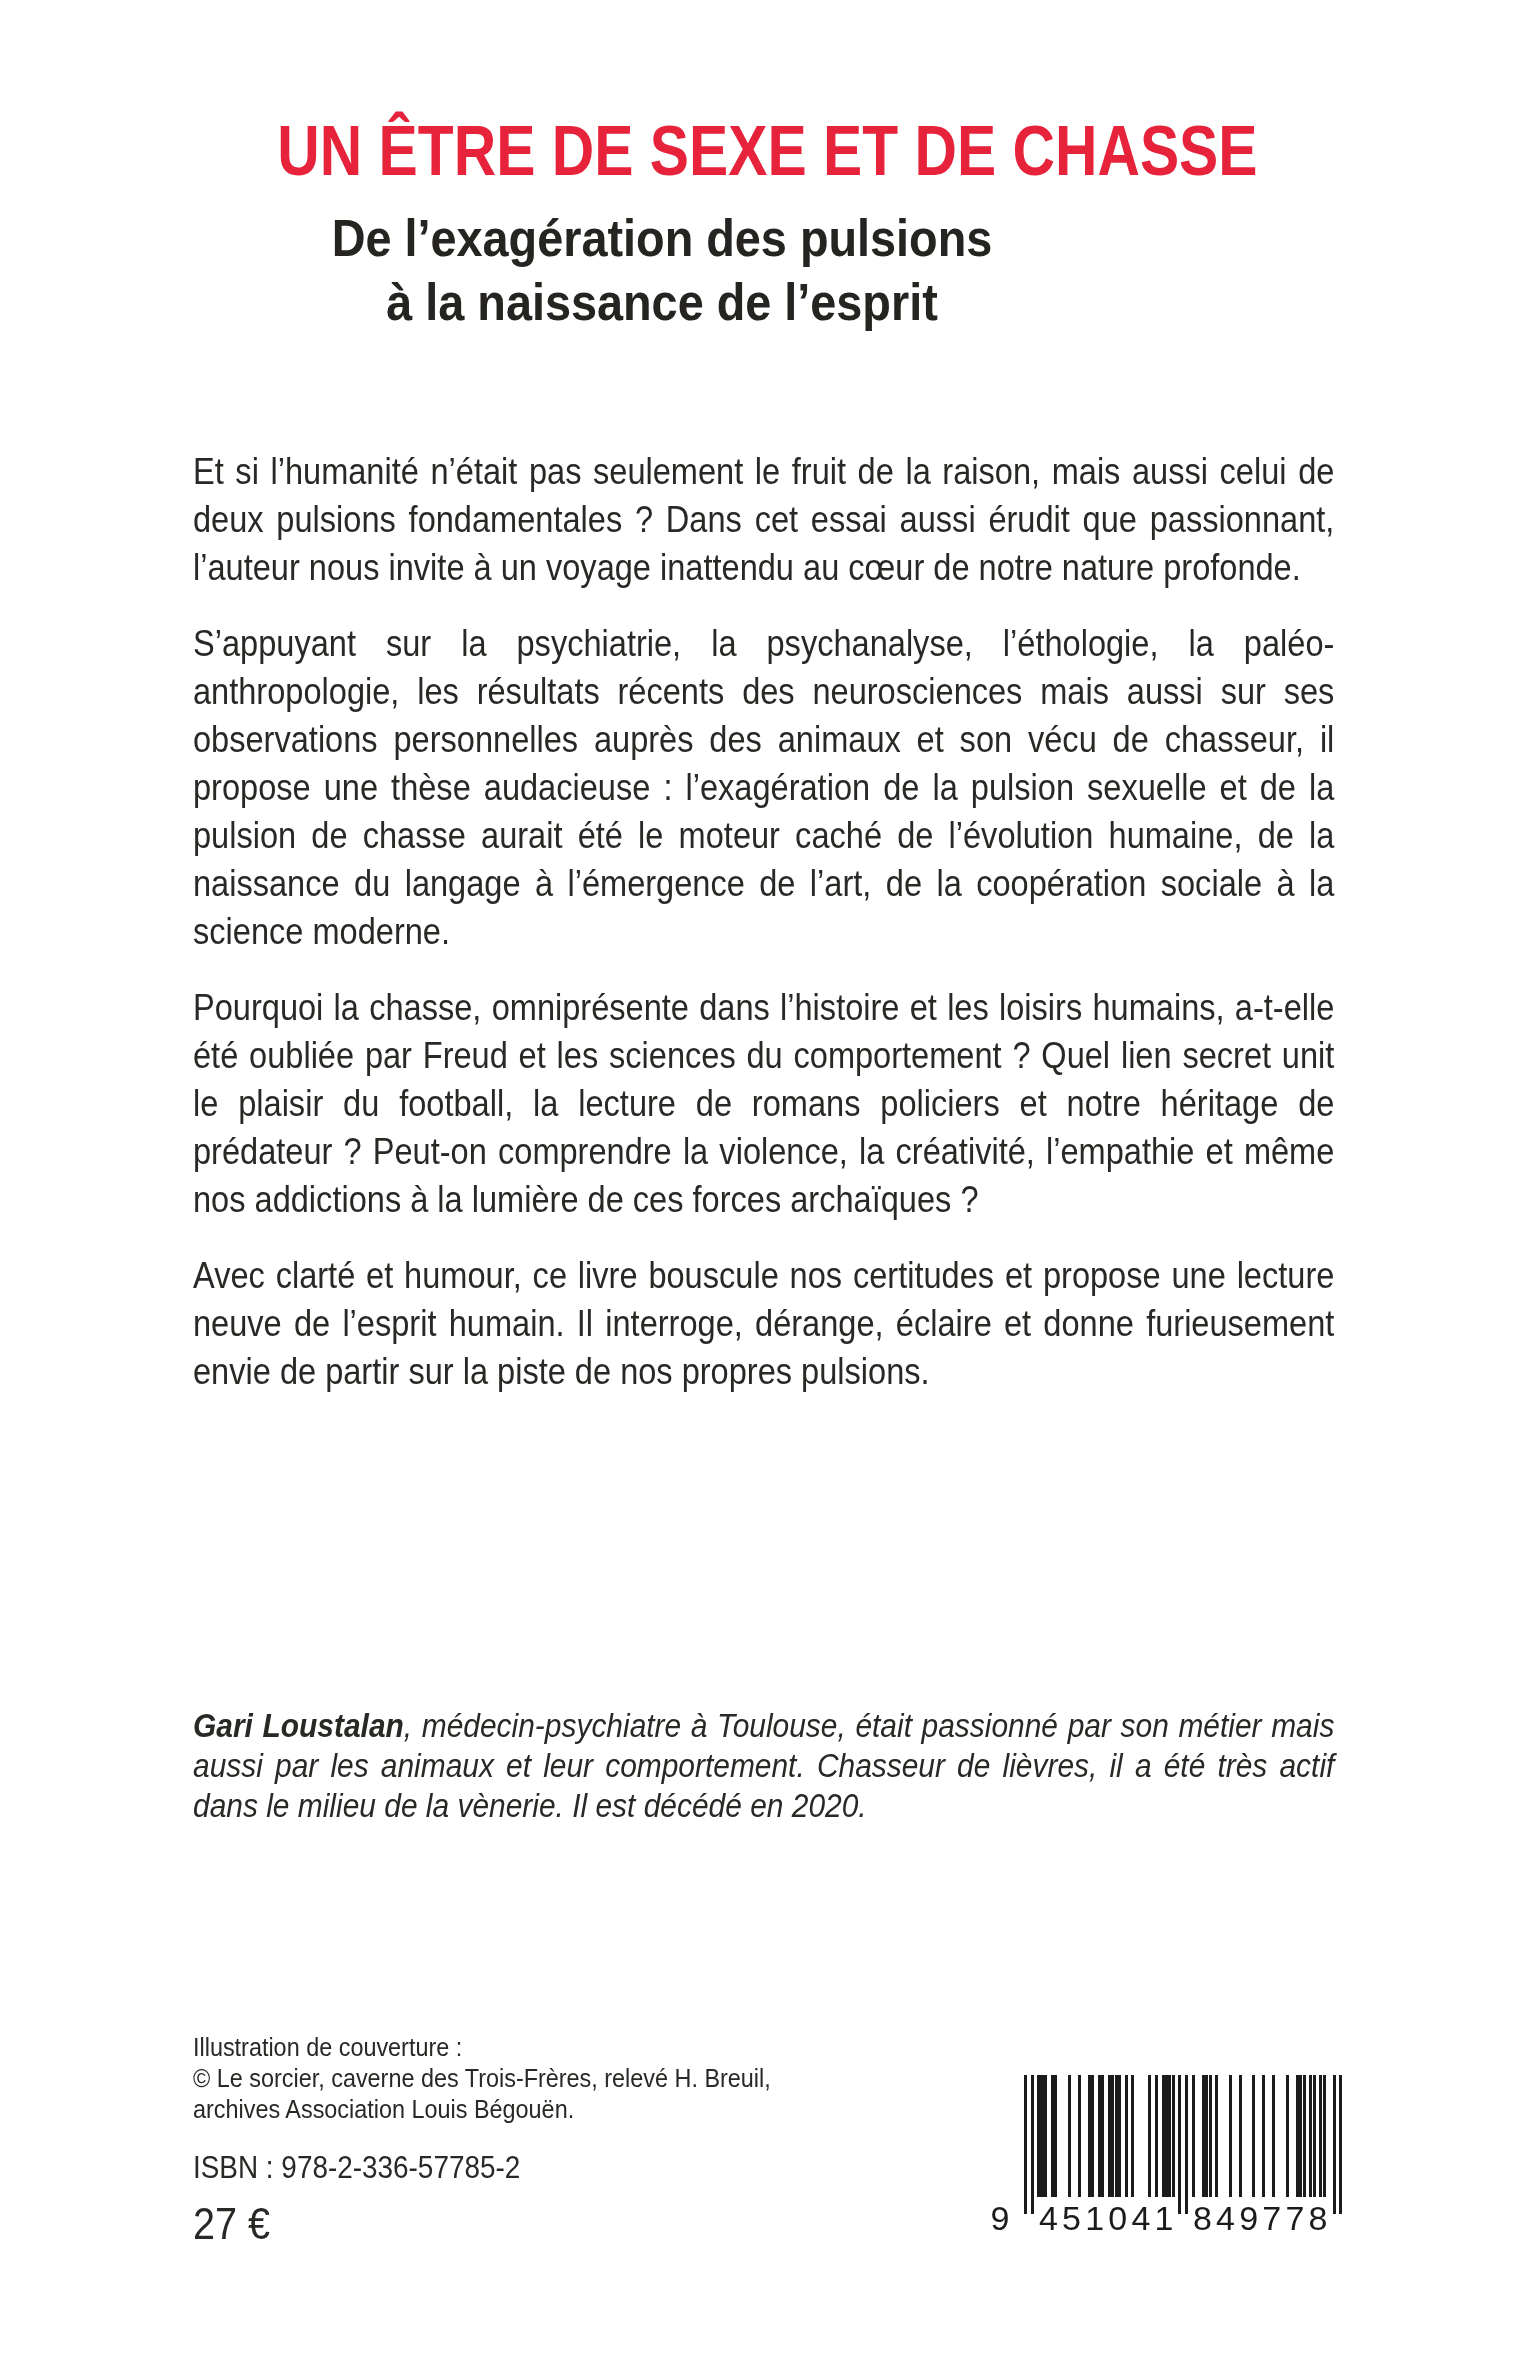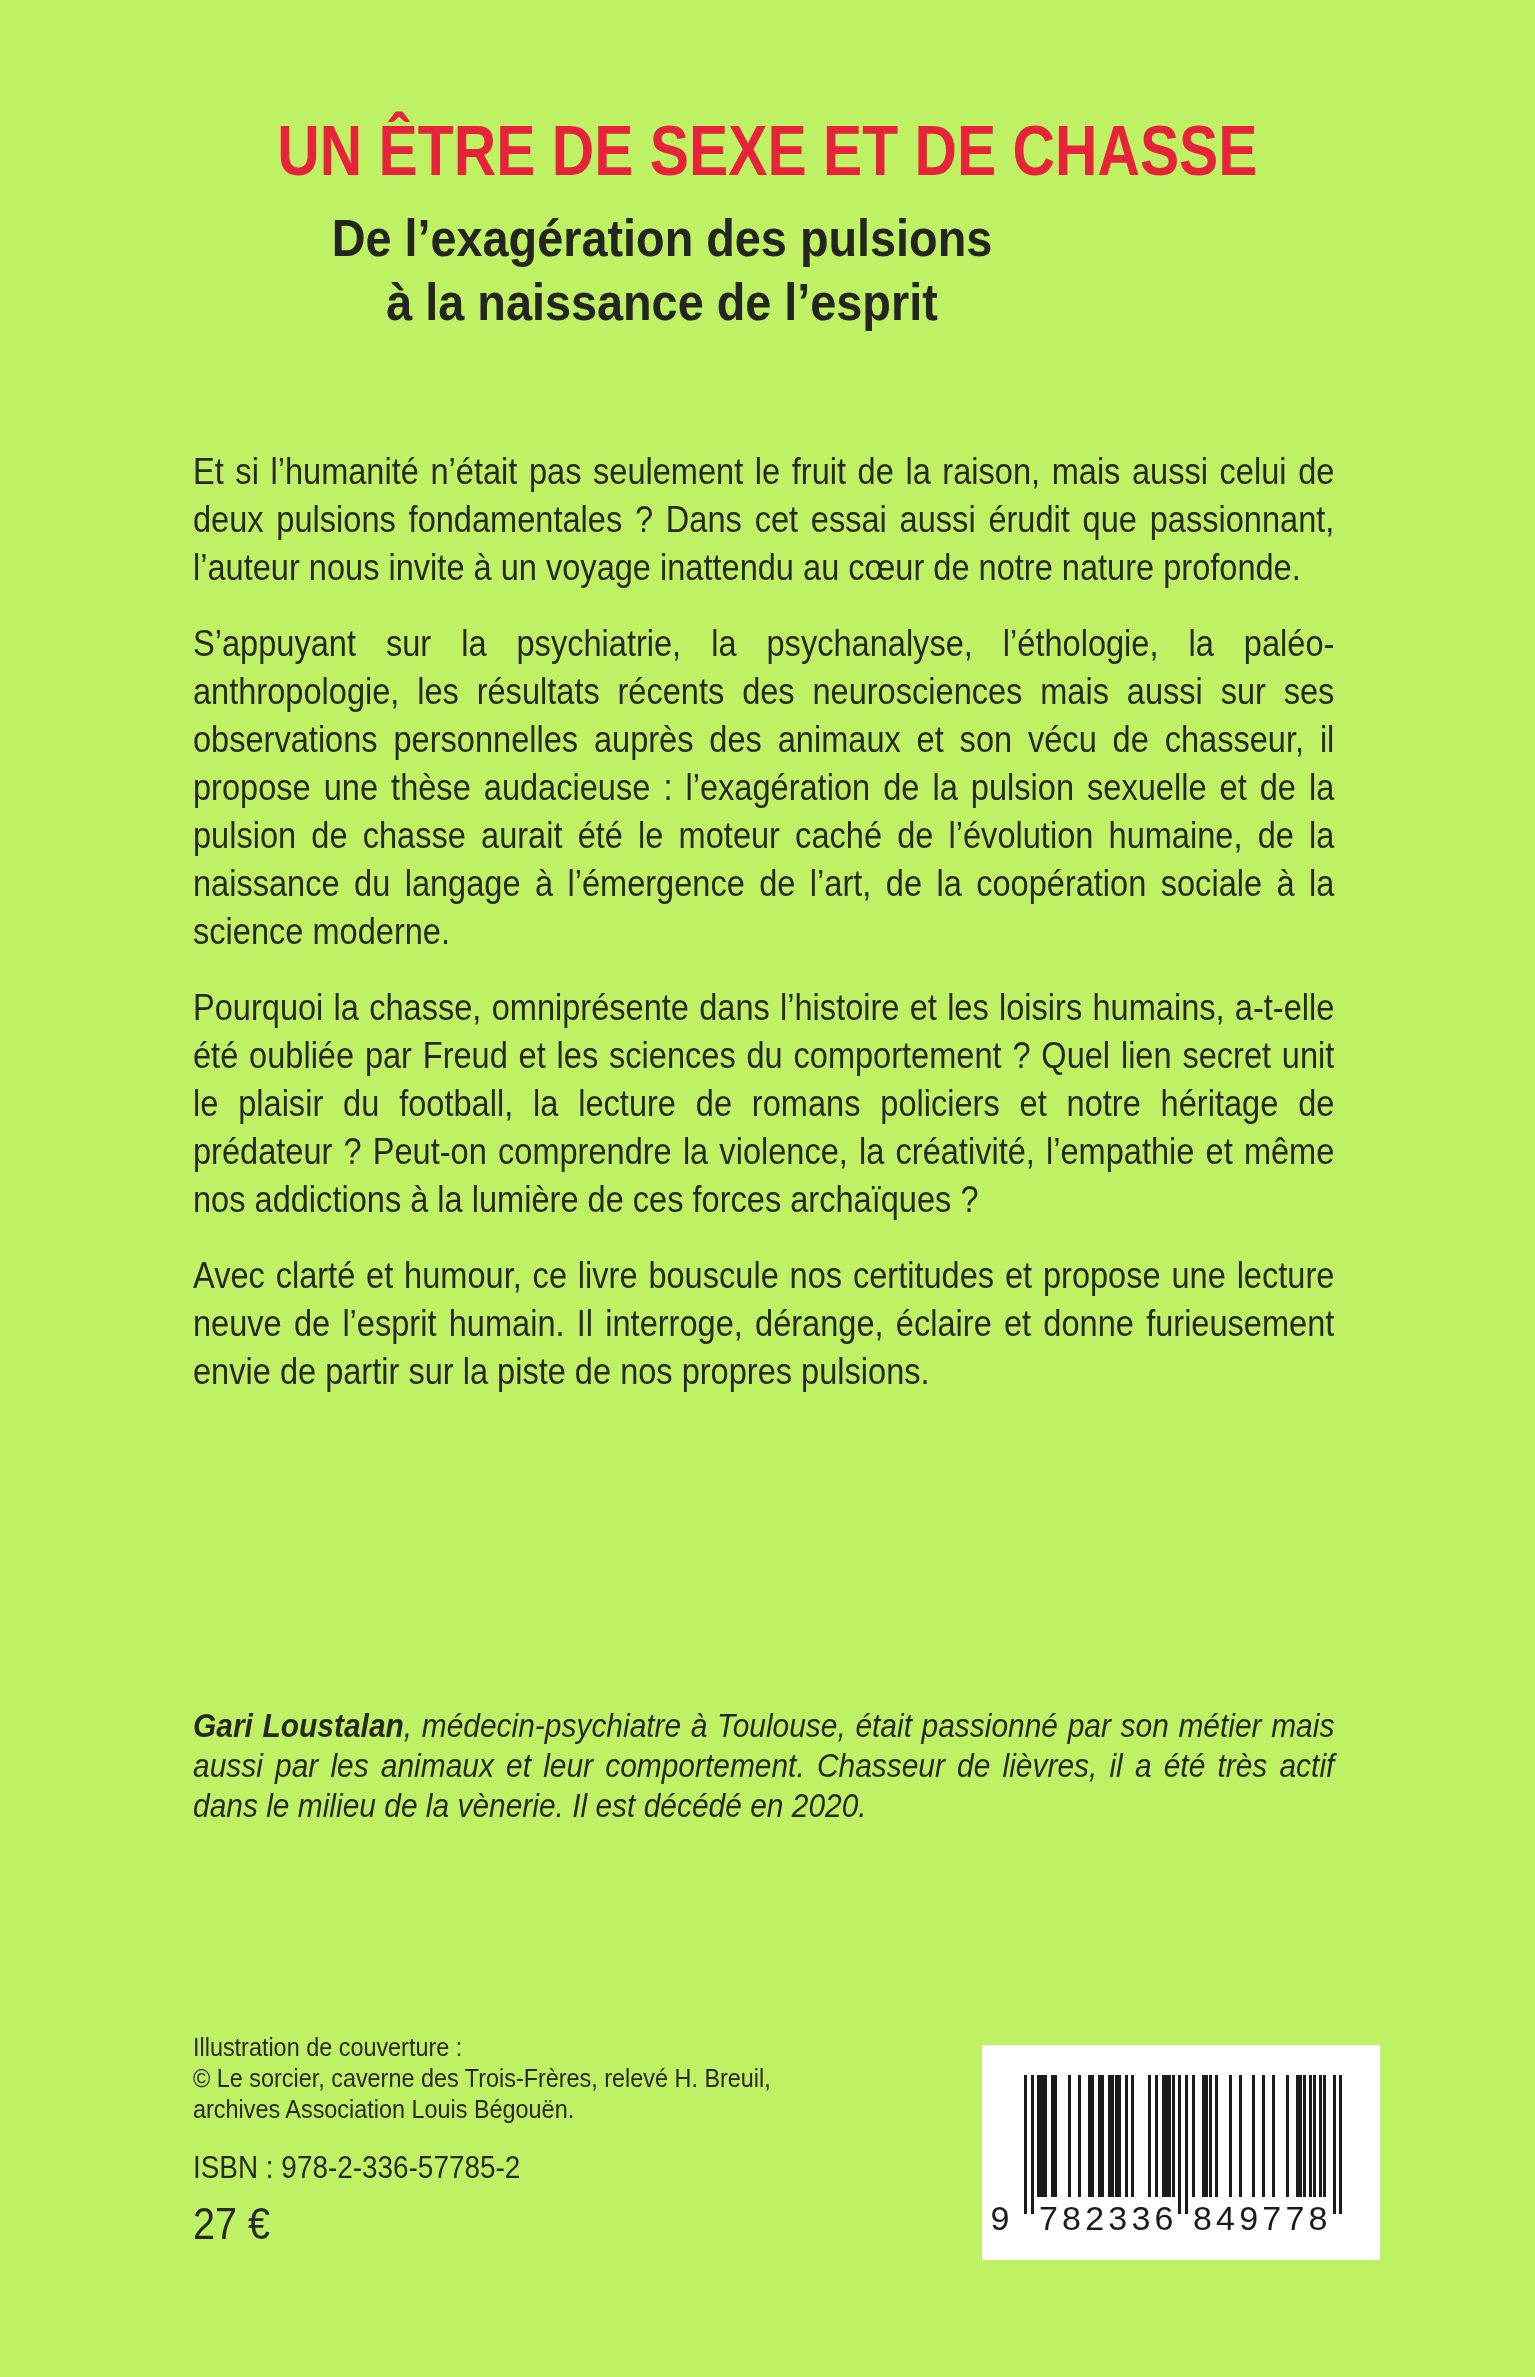--- a/index.html
+++ b/index.html
@@ -4,21 +4,21 @@
 <style>
   html, body { margin: 0; padding: 0; }
   body {
     font-family: "Liberation Sans", sans-serif;
     background: #d6d4d0;
   }
   .page {
     position: relative;
     width: 1535px;
     height: 2377px;
-    background: #bef264;
+    background: #ffffff;
     overflow: hidden;
   }
   
   .title-wrap {
     position: absolute;
     top: 116px; left: 0;
     width: 1535px;
     text-align: center;
   }
   .book-title {
@@ -208,19 +208,19 @@
         <div class="bar" style="left:279px;width:3.4px;height:122px"></div>
         <div class="bar" style="left:285px;width:3.4px;height:122px"></div>
         <div class="bar" style="left:289px;width:3.4px;height:122px"></div>
         <div class="bar" style="left:295px;width:3.4px;height:122px"></div>
         <div class="bar" style="left:299px;width:3.4px;height:122px"></div>
         <div class="bar" style="left:309px;width:3.4px;height:139px"></div>
         <div class="bar" style="left:315px;width:3.4px;height:139px"></div>
       </div>
     <div class="barcode-digits">
       <span class="bd-left">9</span>
-      <span class="bd-group1">782336</span>
+      <span class="bd-group1">451041</span>
       <span class="bd-group2">849778</span>
     </div>
   </div>
 
 </div>
 
 
 </body></html>

